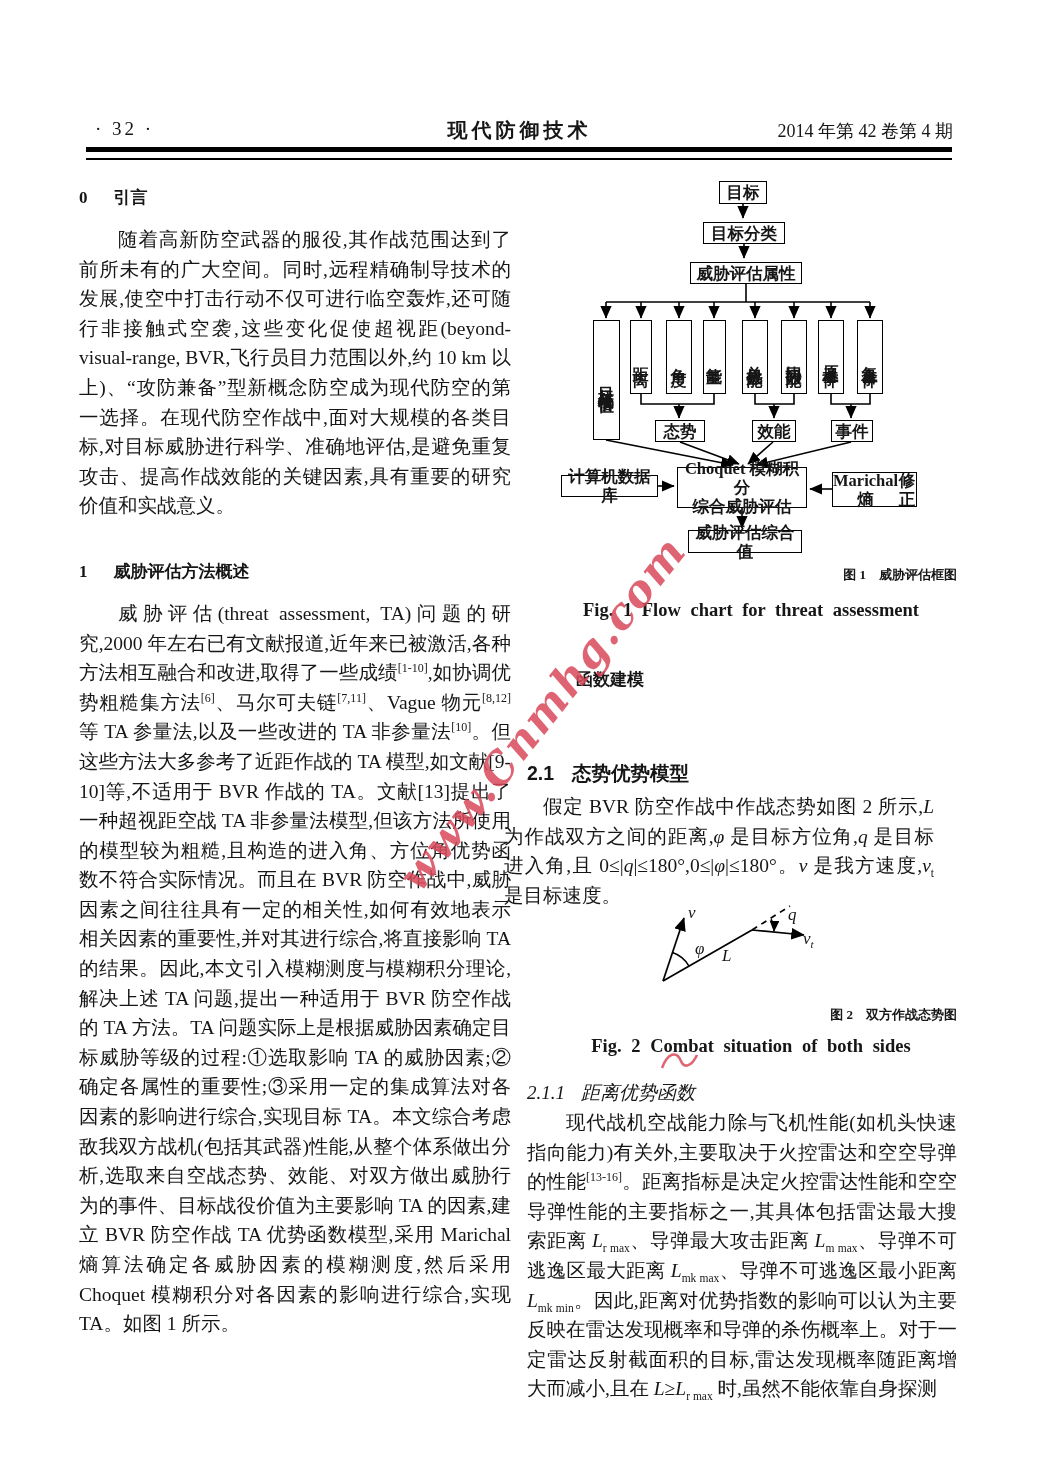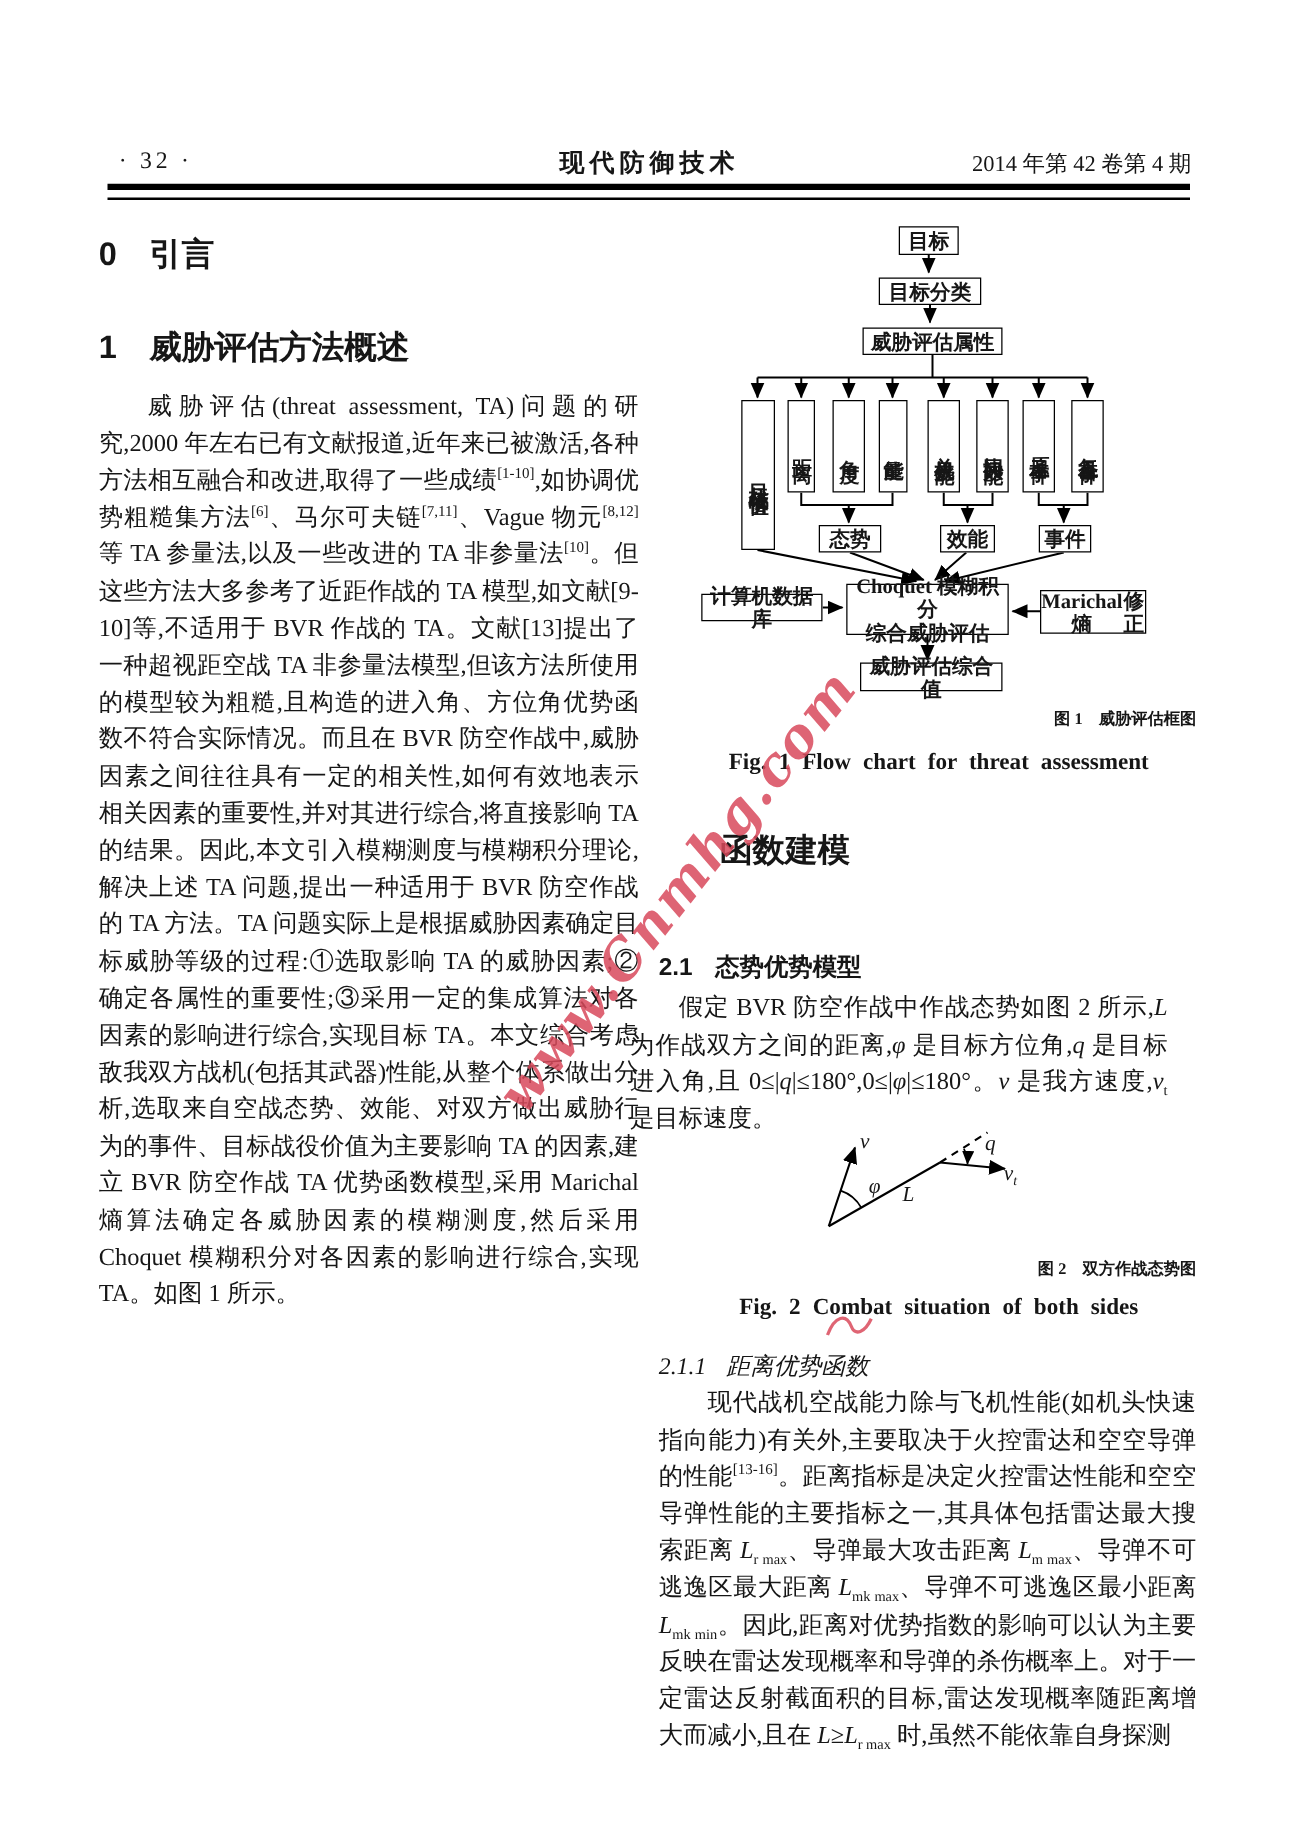--- a/index.html
+++ b/index.html
@@ -12,21 +12,21 @@
   .pagenum{font-size:19px;letter-spacing:3px;}
   .journal{font-weight:bold;font-size:20px;letter-spacing:4px;text-align:center;left:0;right:0;}
   .issue{font-size:18px;}
   .rule-thick{height:5px;background:#000;}
   .rule-thin{height:2px;background:#000;}
   
   .para{font-size:19.5px;line-height:29.6px;text-align:justify;text-indent:2em;}
   .para sup{font-size:12px;line-height:0;}
   .para sub{font-size:11.5px;line-height:0;}
   .para i{font-family:"Liberation Serif",serif;}
-  .h-sec{font-weight:bold;font-size:26px;font-family:Liberation Sans, sans-serif;}
+  .h-sec{font-weight:bold;font-size:17px;font-family:Liberation Serif, serif;}
   .h-sec .num{margin-right:26px;}
   .h-sub{font-weight:bold;font-size:19.5px;font-family:"Liberation Sans",sans-serif;text-align:center;}
   .h-sub .num{margin-right:18px;}
   .h-kai{font-size:19px;font-style:italic;}
   .h-kai .num{margin-right:16px;font-style:italic;}
   
   .cap{font-weight:bold;font-size:13px;text-align:right;}
   .cap-en{font-weight:bold;font-size:18.5px;text-align:center;word-spacing:5px;}
   
   #fig1{left:545px;top:172px;width:412px;height:470px;}
@@ -50,20 +50,21 @@
 <div class="abs pagenum" style="left:95px;top:118px;">· 32 ·</div>
 <div class="abs journal" style="top:117px;">现代防御技术</div>
 <div class="abs issue" style="right:86px;top:119px;">2014 年第 42 卷第 4 期</div>
 <div class="abs rule-thick" style="left:86px;width:866px;top:147px;"></div>
 <div class="abs rule-thin" style="left:86px;width:866px;top:158px;"></div>
 
 <div class="abs" style="left:79px;top:186px;width:432px;">
   <div class="h-sec">
     <span class="num">0</span><span>引言</span>
   </div>
+  <p class="para" style="margin:16px 0 0 0;">随着高新防空武器的服役,其作战范围达到了前所未有的广大空间。同时,远程精确制导技术的发展,使空中打击行动不仅可进行临空轰炸,还可随行非接触式空袭,这些变化促使超视距(beyond-visual-range, BVR,飞行员目力范围以外,约 10 km 以上)、“攻防兼备”型新概念防空成为现代防空的第一选择。在现代防空作战中,面对大规模的各类目标,对目标威胁进行科学、准确地评估,是避免重复攻击、提高作战效能的关键因素,具有重要的研究价值和实战意义。</p>
   <div class="h-sec" style="margin-top:39px;">
     <span class="num">1</span><span>威胁评估方法概述</span>
   </div>
   <p class="para" style="margin:16px 0 0 0;">威胁评估(threat assessment, TA)问题的研究,2000 年左右已有文献报道,近年来已被激活,各种方法相互融合和改进,取得了一些成绩<sup>[1-10]</sup>,如协调优势粗糙集方法<sup>[6]</sup>、马尔可夫链<sup>[7,11]</sup>、Vague 物元<sup>[8,12]</sup>等 TA 参量法,以及一些改进的 TA 非参量法<sup>[10]</sup>。但这些方法大多参考了近距作战的 TA 模型,如文献[9-10]等,不适用于 BVR 作战的 TA。文献[13]提出了一种超视距空战 TA 非参量法模型,但该方法所使用的模型较为粗糙,且构造的进入角、方位角优势函数不符合实际情况。而且在 BVR 防空作战中,威胁因素之间往往具有一定的相关性,如何有效地表示相关因素的重要性,并对其进行综合,将直接影响 TA 的结果。因此,本文引入模糊测度与模糊积分理论,解决上述 TA 问题,提出一种适用于 BVR 防空作战的 TA 方法。TA 问题实际上是根据威胁因素确定目标威胁等级的过程:①选取影响 TA 的威胁因素;②确定各属性的重要性;③采用一定的集成算法对各因素的影响进行综合,实现目标 TA。本文综合考虑敌我双方战机(包括其武器)性能,从整个体系做出分析,选取来自空战态势、效能、对双方做出威胁行为的事件、目标战役价值为主要影响 TA 的因素,建立 BVR 防空作战 TA 优势函数模型,采用 Marichal 熵算法确定各威胁因素的模糊测度,然后采用 Choquet 模糊积分对各因素的影响进行综合,实现 TA。如图 1 所示。</p>
 </div>
 
 <div id="fig1" class="abs">
   <svg width="412" height="470" style="position:absolute;left:0;top:0;">
     <defs>
       <marker id="ah" markerWidth="9" markerHeight="8" refX="7.5" refY="3.5" orient="auto">

